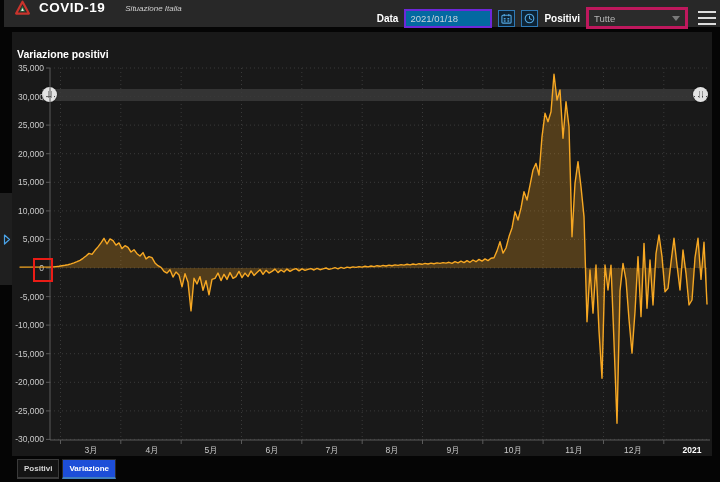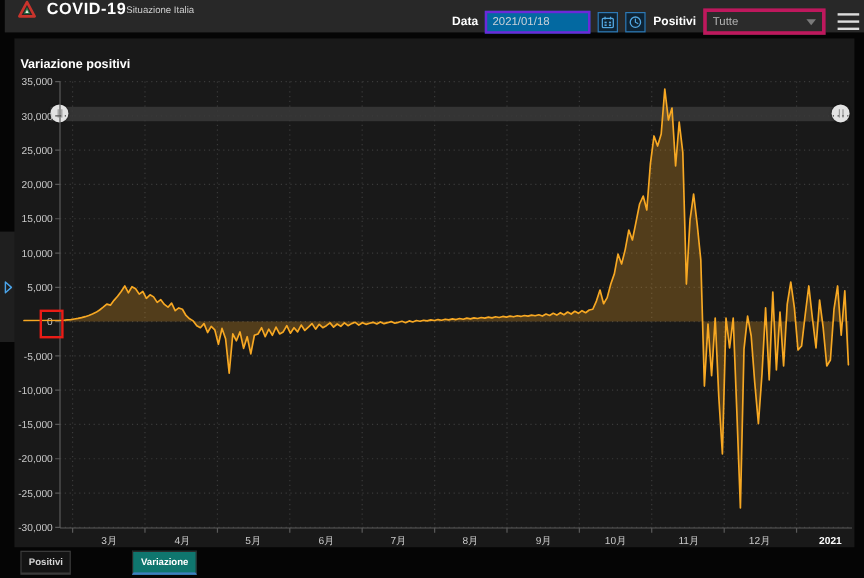--- a/index.html
+++ b/index.html
@@ -4,21 +4,21 @@
 <style>
   html,body{margin:0;padding:0;background:#000;}
   #app{position:relative;width:720px;height:482px;background:#050505;overflow:hidden;
        font-family:"Liberation Sans",sans-serif;-webkit-font-smoothing:antialiased;}
 
   
   .header{position:absolute;left:4px;top:0;width:720px;height:27px;background:#282828;
           display:flex;align-items:flex-start;}
   .logo{width:17px;height:17px;margin-left:10px;flex:0 0 auto;}
   .app-title{color:#fff;font-size:13.5px;font-weight:bold;letter-spacing:.5px;margin-left:8px;}
-  .app-subtitle{color:#cfcfcf;font-size:8px;margin-left:0;margin-top:4px;}
+  .app-subtitle{color:#cfcfcf;font-size:8px;margin-left:20px;margin-top:4px;font-style:italic;}
   .header-right{position:absolute;right:8px;top:0;height:36px;display:flex;align-items:center;gap:6px;}
   .hdr-label{color:#fff;font-size:10px;font-weight:bold;}
   .date-input{width:76px;height:15px;background:#0369a1;border:2px solid #6d28d9;color:#c9d1d9;
               font-size:9.5px;font-family:"Liberation Sans",sans-serif;padding:0 4px;outline:none;}
   .icon-btn{width:17px;height:17px;background:#0e2334;border:1px solid #2e79b5;display:flex;
             align-items:center;justify-content:center;padding:0;cursor:pointer;}
   .select-box{width:86px;height:16px;background:#2b2b2b;border:3px solid #be185d;display:flex;
               align-items:center;justify-content:space-between;padding:0 5px;}
   .select-value{color:#b5b5b5;font-size:9.5px;}
   .chevron{width:0;height:0;border-left:4px solid transparent;border-right:4px solid transparent;
@@ -44,21 +44,21 @@
   .handle-right{left:681px;}
   .chart-svg{position:absolute;left:0;top:0;}
 
   
   .red-box{position:absolute;left:33px;top:258px;width:16px;height:20px;border:2px solid #ea1c16;}
 
   
   .tabs{position:absolute;left:17px;top:459px;height:19px;display:flex;gap:3px;}
   .tab{height:17px;padding:0 6px;display:flex;align-items:center;font-size:8px;font-weight:bold;
        color:#d5d5d5;background:#141414;border:1px solid #3a3a3a;border-bottom:2px solid #3a3a3a;cursor:pointer;}
-  .tab.active{background:#0f766e;color:#fff;border:1px solid #2a2a2a;border-bottom:2px solid #3f7fbf;margin-left:48px;}
+  .tab.active{background:#1d4ed8;color:#fff;border:1px solid #2a2a2a;border-bottom:2px solid #3f7fbf;}
 </style>
 </head>
 <body>
 
 <div id="app">
 
   <div class="header">
     <svg class="logo" viewBox="0 0 20 20">
       <path d="M10 2 L17.5 16 L2.5 16 Z" fill="none" stroke="#c8342c" stroke-width="2.6" stroke-linejoin="round"></path>
       <path d="M10 7 L13.2 13.5 L6.8 13.5 Z" fill="#2e7d46"></path>

